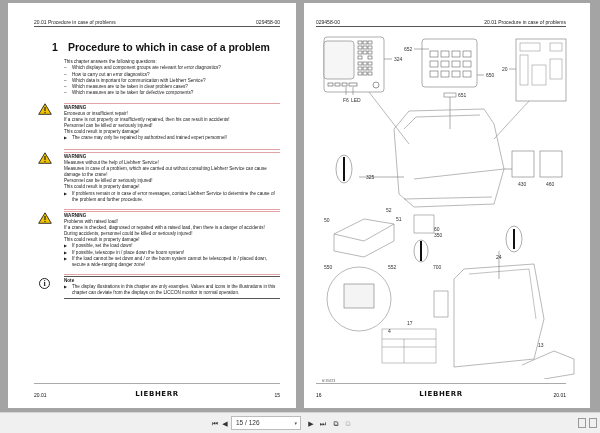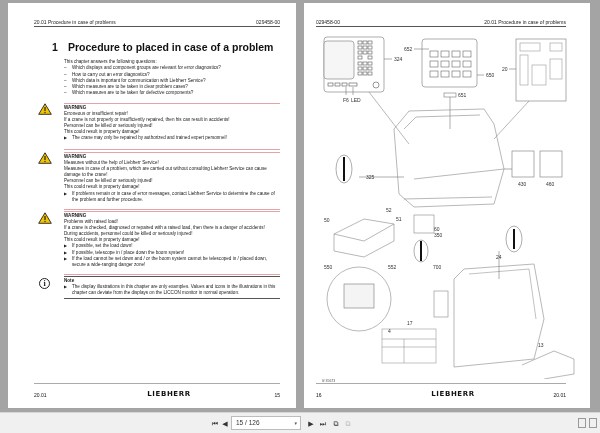--- a/index.html
+++ b/index.html
@@ -25,21 +25,21 @@
   .block .hdr { font-weight: bold; }
   .block .bul { padding-left: 8px; position: relative; }
   .block .bul::before { content: "▶"; position: absolute; left: 0; font-size: 4px; }
   .block .endline { position: absolute; left: 0; right: 0; height: 1px; background: #e4a3a6; }
   .warn-icon { position: absolute; left: 30px; width: 14px; height: 12px; }
   .info-icon { position: absolute; left: 31px; width: 11px; height: 11px; border: 1.2px solid #222; border-radius: 50%; font-family: "Liberation Serif", serif; font-weight: bold; font-size: 8px; line-height: 9px; text-align: center; color: #222; }
   .foot { position: absolute; left: 26px; right: 16px; top: 380px; border-top: 1.5px solid #aaa; height: 20px; font-size: 5px; }
   .page.right .foot { left: 12px; right: 24px; }
   .foot .l { position: absolute; left: 0; top: 8px; }
   .foot .r { position: absolute; right: 0; top: 8px; }
-  .foot .c { position: absolute; left: 50%; transform: translateX(-50%); top: 6px; font-weight: bold; font-size: 7px; letter-spacing: 0.6px; font-family: "DejaVu Sans", sans-serif; margin-left: 12px; }
+  .foot .c { position: absolute; left: 50%; transform: translateX(-50%); top: 6px; font-weight: bold; font-size: 7px; letter-spacing: 0.6px; font-family: "DejaVu Sans", sans-serif; }
   .fig-id { position: absolute; left: 18px; top: 376px; font-size: 3.5px; color: #555; }
   .diagram { position: absolute; left: 0; top: 26px; width: 286px; height: 350px; }
   .diagram svg { width: 100%; height: 100%; }
   .lbl { font-size: 5px; fill: #333; font-family: "Liberation Sans", sans-serif; }
   .toolbar { position: absolute; left: 0; top: 412px; width: 600px; height: 21px; background: #f0f0f0; border-top: 1px solid #d6d6d6; }
   .tb-btn { position: absolute; top: 5px; height: 11px; width: 10px; display: flex; align-items: center; justify-content: center; font-size: 7px; color: #333; cursor: pointer; }
   .page-field { position: absolute; left: 231px; top: 3px; width: 70px; height: 14px; background: #fff; border: 1px solid #bcbcbc; font-size: 6.5px; line-height: 12px; padding-left: 4px; color: #333; }
   .page-field .dd { position: absolute; right: 3px; top: 0; font-size: 5px; color: #555; }
   .tb-square { position: absolute; top: 5px; width: 8px; height: 10px; border: 1px solid #999; }
 </style>
@@ -49,21 +49,21 @@
 <div class="viewer">
 
   <div class="page left">
     <div class="run-head">
       <span class="l">20.01 Procedure in case of problems</span>
       <span class="r">029458-00</span>
     </div>
 
     <div class="chap-title">
       <span class="num">1</span>
-      <span class="txt">Procedure to placed in case of a problem</span>
+      <span class="txt">Procedure to which in case of a problem</span>
     </div>
 
     <div class="body intro">
       <div>This chapter answers the following questions:</div>
       <ul>
         <li>Which displays and component groups are relevant for error diagnostics?</li>
         <li>How to carry out an error diagnostics?</li>
         <li>Which data is important for communication with Liebherr Service?</li>
         <li>Which measures are to be taken in clear problem cases?</li>
         <li>Which measures are to be taken for defective components?</li>

